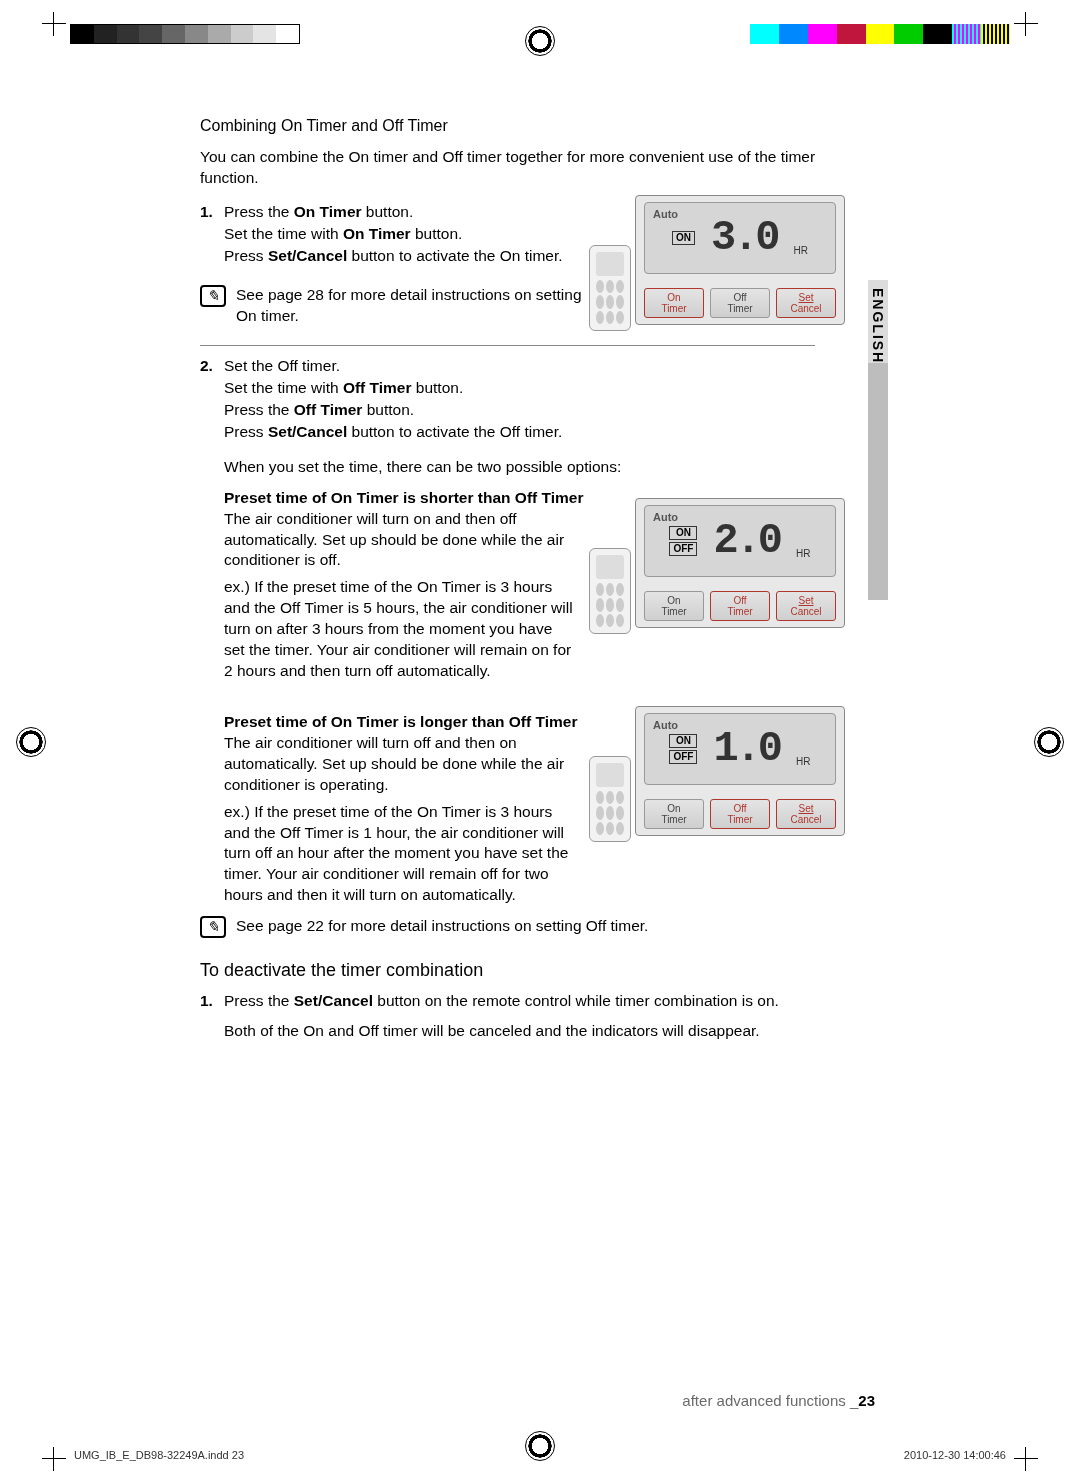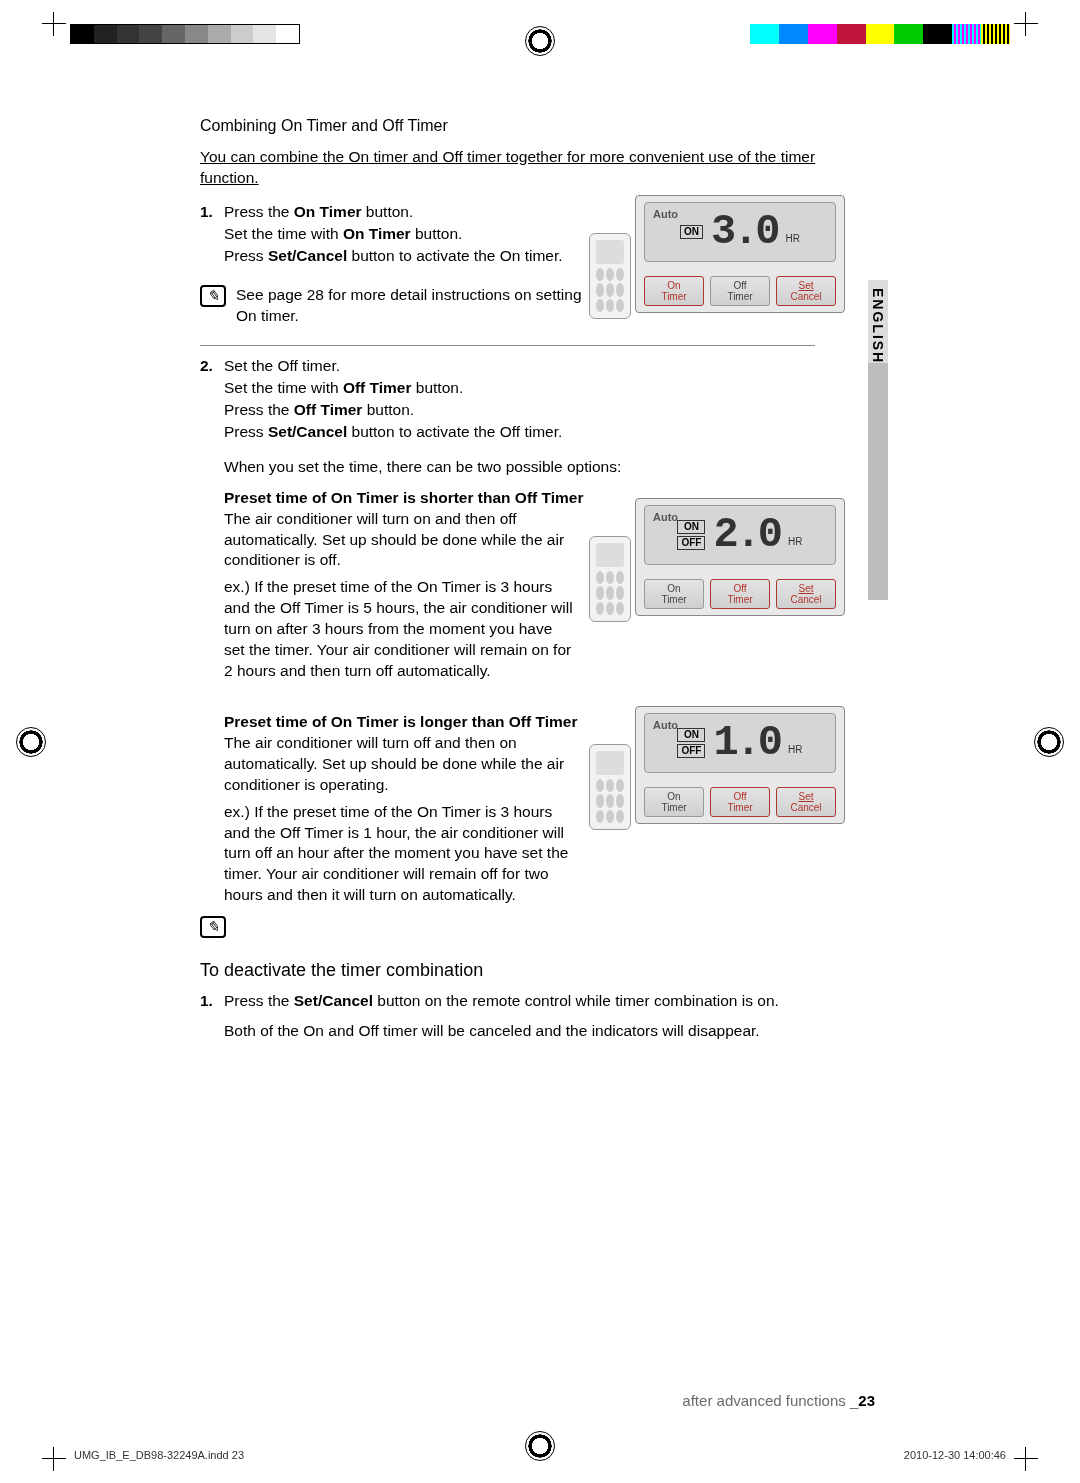--- a/index.html
+++ b/index.html
@@ -37,21 +37,21 @@
   .crop::before { width:1px; height:24px; left:11px; } .crop::after { width:24px; height:1px; top:11px; }
 
   
   .page {
     position: absolute;
     top: 115px; left: 200px; width: 640px;
   }
   .bold { font-weight: bold; }
   h2 { font-size: 16px; font-weight: 400; margin-bottom: 10px; }
   h3 { font-size: 18px; font-weight: 400; margin-top: 20px; margin-bottom: 8px; }
-  .intro { margin-bottom: 14px; text-decoration: underline; }
+  .intro { margin-bottom: 14px; }
   .num-item { margin-top: 6px; }
   .num { font-weight: bold; float: left; width: 24px; }
   .num-body { margin-left: 24px; width: 360px; }
   .sub-lines div { margin-top: 1px; }
   .note { display: flex; align-items: flex-start; gap: 10px; margin-top: 18px; margin-left: 0; clear: both; }
   .note-icon { width: 26px; height: 22px; border: 2px solid #000; border-radius: 4px; display: flex; align-items:center; justify-content:center; font-size:15px; font-style:italic; }
   .note-text { width: 350px; }
   .hr { border-top: 1px solid #888; margin: 18px 0 10px 0; width: 615px; }
   .option-title { font-weight: bold; margin-top: 10px; }
   .option-body { margin-left: 24px; width: 350px; margin-bottom: 4px; }
@@ -89,21 +89,21 @@
   }
   .device .remote-btns { position:absolute; bottom:6px; left:6px; right:6px; height:44px;
     display:grid; grid-template-columns:1fr 1fr 1fr; grid-template-rows:1fr 1fr 1fr; gap:2px; }
   .device .remote-btns div { background:#ccc; border-radius:50%; }
   .unit {
     background:#e8e8e8; border:1px solid #888; border-radius:4px;
     padding: 6px 8px; margin-left: 40px;
   }
   .unit .screen {
     background:#d6d6d6; border:1px solid #999; border-radius:4px; padding:6px 8px;
-    height: 60px; position:relative; display:flex; align-items:center; justify-content:center; gap:8px;
+    height: 72px; position:relative; display:flex; align-items:center; justify-content:center; gap:16px;
   }
   .auto-label { position:absolute; top:4px; left:8px; font-size:11px; color:#555; font-weight:bold; }
   .onoff-box { display:flex; flex-direction:column; gap:2px; }
   .onoff-box span { border:1px solid #333; font-size:10px; font-weight:bold; padding:0 3px; line-height:12px; text-align:center; }
   .digits { font-family:"Courier New",monospace; font-weight:bold; font-size:42px; letter-spacing:-3px; color:#333; }
   .hr-label { font-size:10px; font-weight:normal; color:#333; align-self:flex-end; margin-bottom:10px; }
   .unit .btns { display:flex; gap:6px; margin-top:14px; }
   .unit .btn {
     flex:1; background:linear-gradient(#e4e4e4,#cfcfcf); border:1px solid #999; border-radius:3px;
     text-align:center; font-size:10px; padding:3px 0; color:#444; line-height:11px;
@@ -209,20 +209,21 @@
   <div style="margin-left:24px; margin-top:30px">
     <p class="option-title">Preset time of On Timer is longer than Off Timer</p>
   </div>
   <div class="option-body">
     <p>The air conditioner will turn off and then on automatically. Set up should be done while the air conditioner is operating.</p>
     <p>ex.) If the preset time of the On Timer is 3 hours and the Off Timer is 1 hour, the air conditioner will turn off an hour after the moment you have set the timer. Your air conditioner will remain off for two hours and then it will turn on automatically.</p>
   </div>
 
   <div class="note" style="margin-top:10px">
     <div class="note-icon">✎</div>
+    <div class="note-text" style="width:460px">See page 22 for more detail instructions on setting Off timer.</div>
   </div>
 
   <h3>To deactivate the timer combination</h3>
   <div class="num-item">
     <div class="num">1.</div>
     <div class="num-body" style="width:600px">
       <div><span>Press the </span><span class="bold">Set/Cancel</span><span> button on the remote control while timer combination is on.</span></div>
       <div style="margin-top:10px">Both of the On and Off timer will be canceled and the indicators will disappear.</div>
     </div>
   </div>

